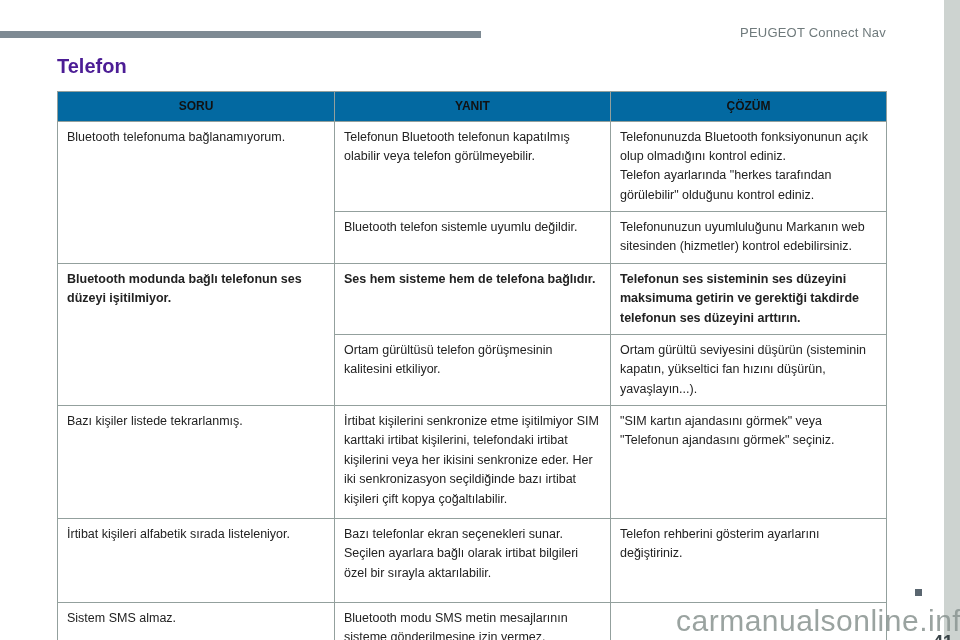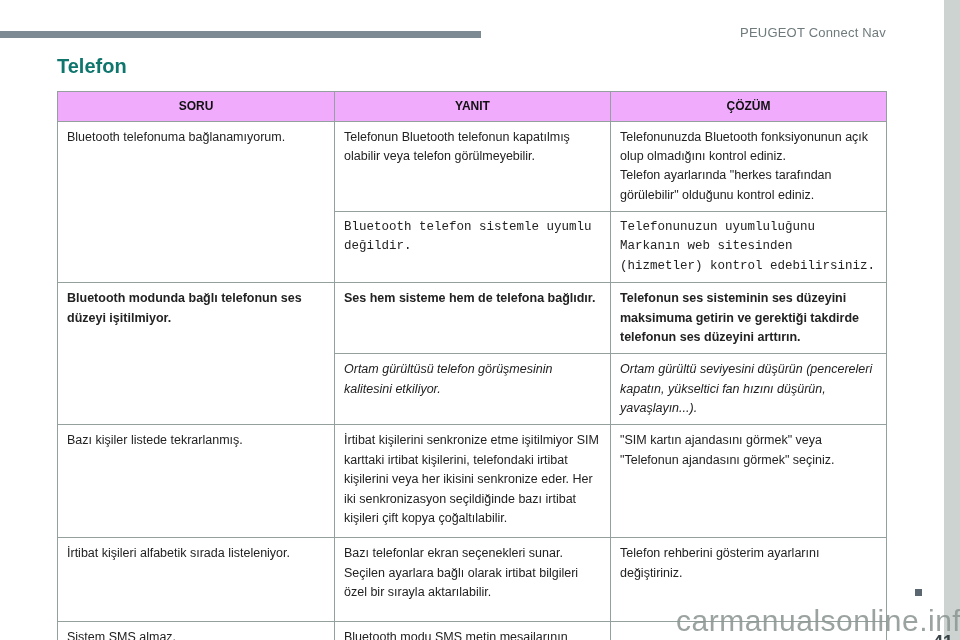--- a/index.html
+++ b/index.html
@@ -30,21 +30,21 @@
     font-size: 13px;
     color: #6f7a7c;
     letter-spacing: 0.2px;
     text-align: center;
   }
   .page-title {
     position: absolute;
     left: 57px; top: 55px;
     font-size: 20px;
     font-weight: bold;
-    color: #0f766e;
+    color: #4c1d95;
   }
   table.qa-table {
     position: absolute;
     left: 57px; top: 91px;
     width: 829px;
     border-collapse: collapse;
     table-layout: fixed;
     background: #ffffff;
   }
   table.qa-table col.c1 { width: 277px; }
@@ -53,34 +53,34 @@
   table.qa-table th, table.qa-table td {
     border: 1px solid #93a09d;
     vertical-align: top;
     text-align: left;
     padding: 6px 9px;
     font-size: 12.5px;
     line-height: 1.55;
     color: #222222;
   }
   table.qa-table th {
-    background: #f0abfc;
+    background: #0369a1;
     font-size: 12px;
     font-weight: bold;
     text-align: center;
     color: #111111;
     padding: 5px 6px;
   }
   table.qa-table { border: 1px solid #87948f; }
   .cozum-cell, .yanit-cell, .soru-cell { white-space: pre-line; }
   tr.rh-head { height: 26px; }
   tr.rh-1a { height: 79px; }
-  tr.rh-1b { height: 49px; font-family: Liberation Mono, monospace; }
+  tr.rh-1b { height: 49px; }
   tr.rh-2a { height: 69px; font-weight: bold; }
-  tr.rh-2b { height: 50px; font-style: italic; }
+  tr.rh-2b { height: 50px; }
   tr.rh-3  { height: 113px; }
   tr.rh-4  { height: 84px; }
   tr.rh-5  { height: 46px; }
   .page-bullet {
     position: absolute;
     left: 915px; top: 589px;
     width: 7px; height: 7px;
     background: #5a6670;
   }
   .page-number {
@@ -134,21 +134,21 @@
       <td class="cozum-cell">Telefonunuzun uyumluluğunu Markanın web sitesinden (hizmetler) kontrol edebilirsiniz.</td>
     </tr>
 
     <tr class="rh-2a">
       <td class="soru-cell" rowspan="2">Bluetooth modunda bağlı telefonun ses düzeyi işitilmiyor.</td>
       <td class="yanit-cell">Ses hem sisteme hem de telefona bağlıdır.</td>
       <td class="cozum-cell">Telefonun ses sisteminin ses düzeyini maksimuma getirin ve gerektiği takdirde telefonun ses düzeyini arttırın.</td>
     </tr>
     <tr class="rh-2b">
       <td class="yanit-cell">Ortam gürültüsü telefon görüşmesinin kalitesini etkiliyor.</td>
-      <td class="cozum-cell">Ortam gürültü seviyesini düşürün (pencereleri kapatın, yükseltici fan hızını düşürün, yavaşlayın...).</td>
+      <td class="cozum-cell">Ortam gürültü seviyesini düşürün (sisteminin kapatın, yükseltici fan hızını düşürün, yavaşlayın...).</td>
     </tr>
 
     <tr class="rh-3">
       <td class="soru-cell">Bazı kişiler listede tekrarlanmış.</td>
       <td class="yanit-cell">İrtibat kişilerini senkronize etme işitilmiyor SIM karttaki irtibat kişilerini, telefondaki irtibat kişilerini veya her ikisini senkronize eder. Her iki senkronizasyon seçildiğinde bazı irtibat kişileri çift kopya çoğaltılabilir.</td>
       <td class="cozum-cell">"SIM kartın ajandasını görmek" veya "Telefonun ajandasını görmek" seçiniz.</td>
     </tr>
 
     <tr class="rh-4">
       <td class="soru-cell">İrtibat kişileri alfabetik sırada listeleniyor.</td>

